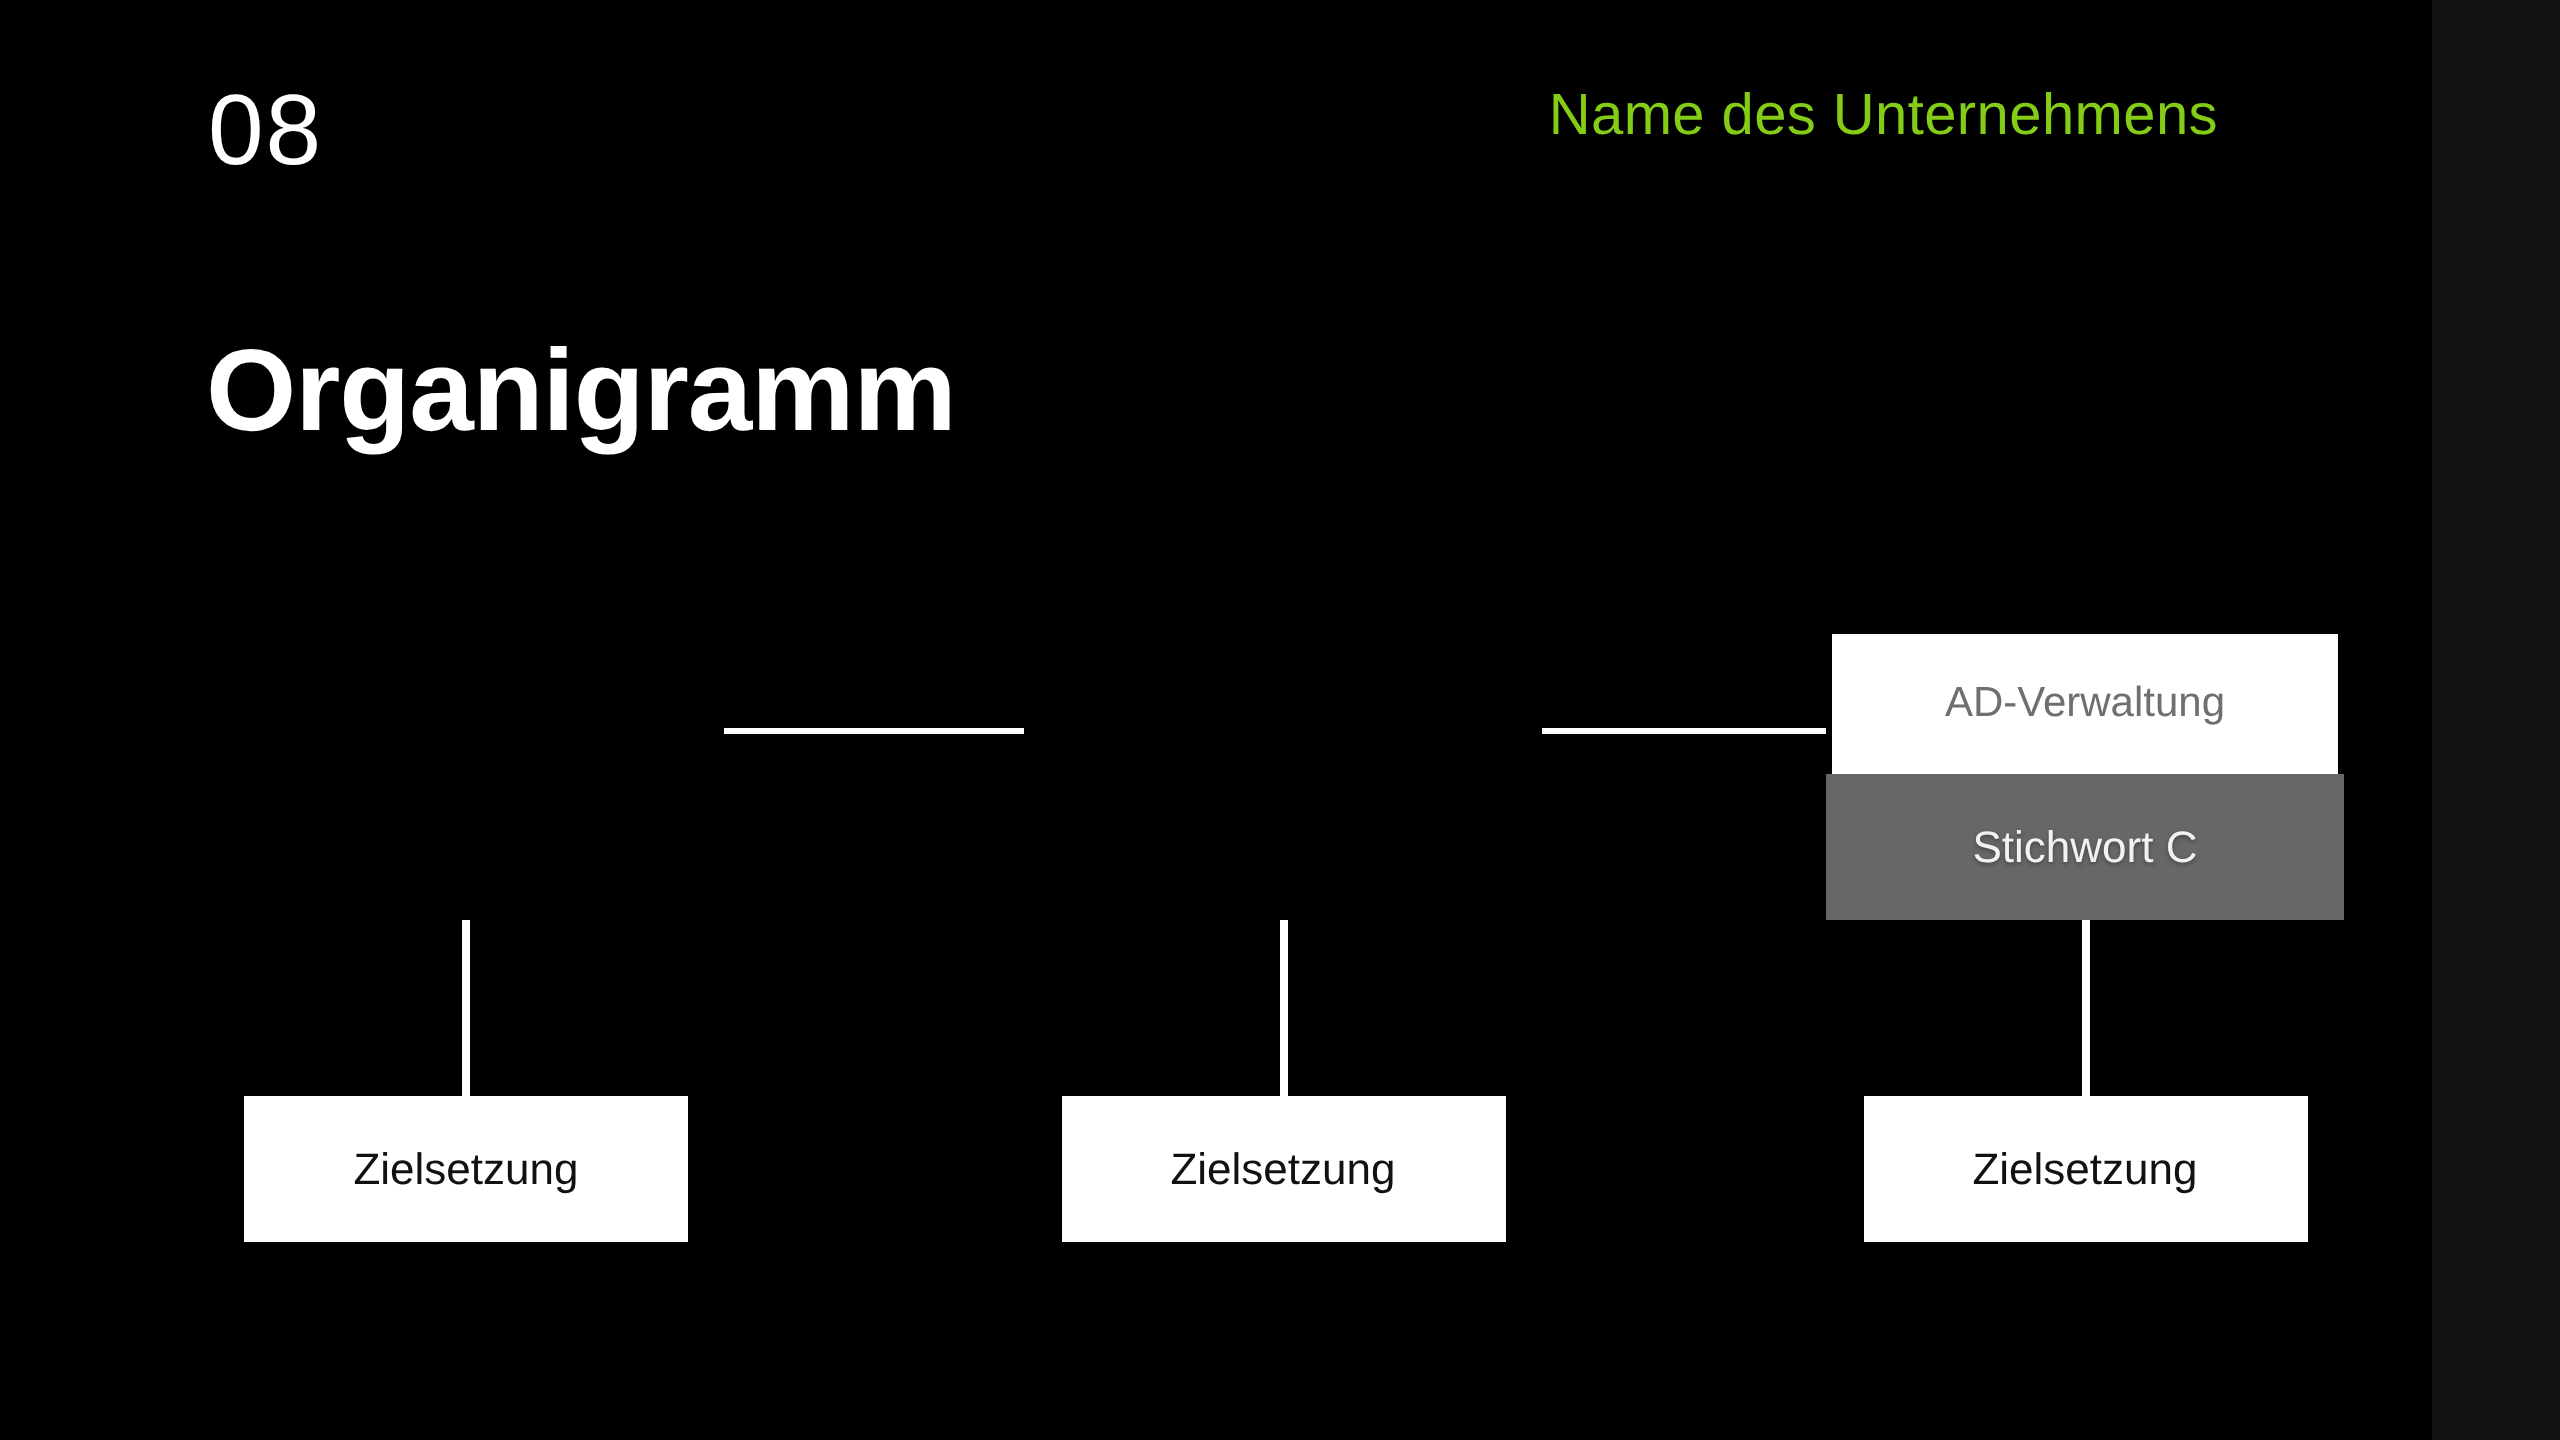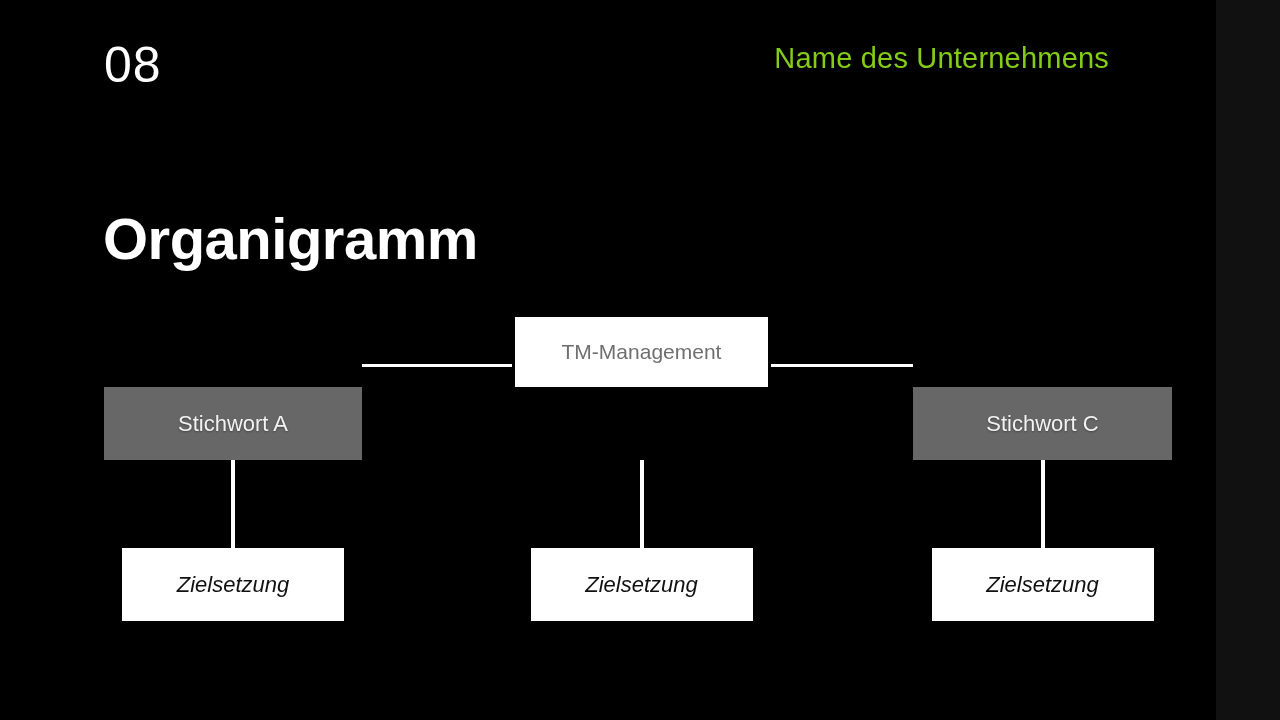--- a/index.html
+++ b/index.html
@@ -29,21 +29,20 @@
   }
   .company-name{
     position:absolute;right:107px;top:42px;
     color:#84cc16;font-size:29px;font-weight:400;
     letter-spacing:0.2px;
   }
   .slide-title{
     position:absolute;left:103px;top:162px;
     color:#fff;font-size:58px;font-weight:700;
     letter-spacing:-0.5px;
-    margin-top:43px;
   }
   .org-col{
     position:absolute;top:317px;height:304px;
   }
   .col-1{left:104px;width:258px;}
   .col-2{left:512px;width:259px;}
   .col-3{left:913px;width:259px;}
   .role-box{
     position:absolute;top:0;left:3px;right:3px;height:70px;
     background:var(--box-white);
@@ -60,54 +59,53 @@
     text-shadow:0 1px 2px rgba(0,0,0,0.35);
   }
   .v-connector{
     position:absolute;top:143px;left:50%;margin-left:-2px;
     width:4px;height:88px;background:var(--connector);
   }
   .goal-box{
     position:absolute;top:231px;left:50%;transform:translateX(-50%);
     width:222px;height:73px;background:var(--box-white);
     display:flex;align-items:center;justify-content:center;
-    color:var(--goal-text);font-size:22px;font-weight:400;font-style:italic;
+    color:var(--goal-text);font-size:22px;font-weight:400;
   }
   .h-connector{
     position:absolute;top:364px;height:3px;background:var(--connector);
   }
   .h-connector.h1{left:362px;width:150px;}
   .h-connector.h2{left:771px;width:142px;}
 </style>
 </head>
 <body>
 
 <div class="slide">
 
   <div class="page-number">08</div>
 
   <div class="company-name">Name des Unternehmens</div>
 
   <h1 class="slide-title">Organigramm</h1>
 
   <div class="org-col col-1">
-    <div class="keyword-box">Stichwort A</div>
     <div class="v-connector"></div>
     <div class="goal-box">Zielsetzung</div>
   </div>
 
   <div class="h-connector h1"></div>
 
   <div class="org-col col-2">
-    <div class="role-box role-dark">TM-Management</div>
     <div class="v-connector"></div>
     <div class="goal-box">Zielsetzung</div>
   </div>
 
   <div class="h-connector h2"></div>
 
   <div class="org-col col-3">
+    <div class="role-box role-dark">AD-Verwaltung</div>
     <div class="keyword-box">Stichwort C</div>
     <div class="v-connector"></div>
     <div class="goal-box">Zielsetzung</div>
   </div>
 
 </div>
 
 </body></html>

